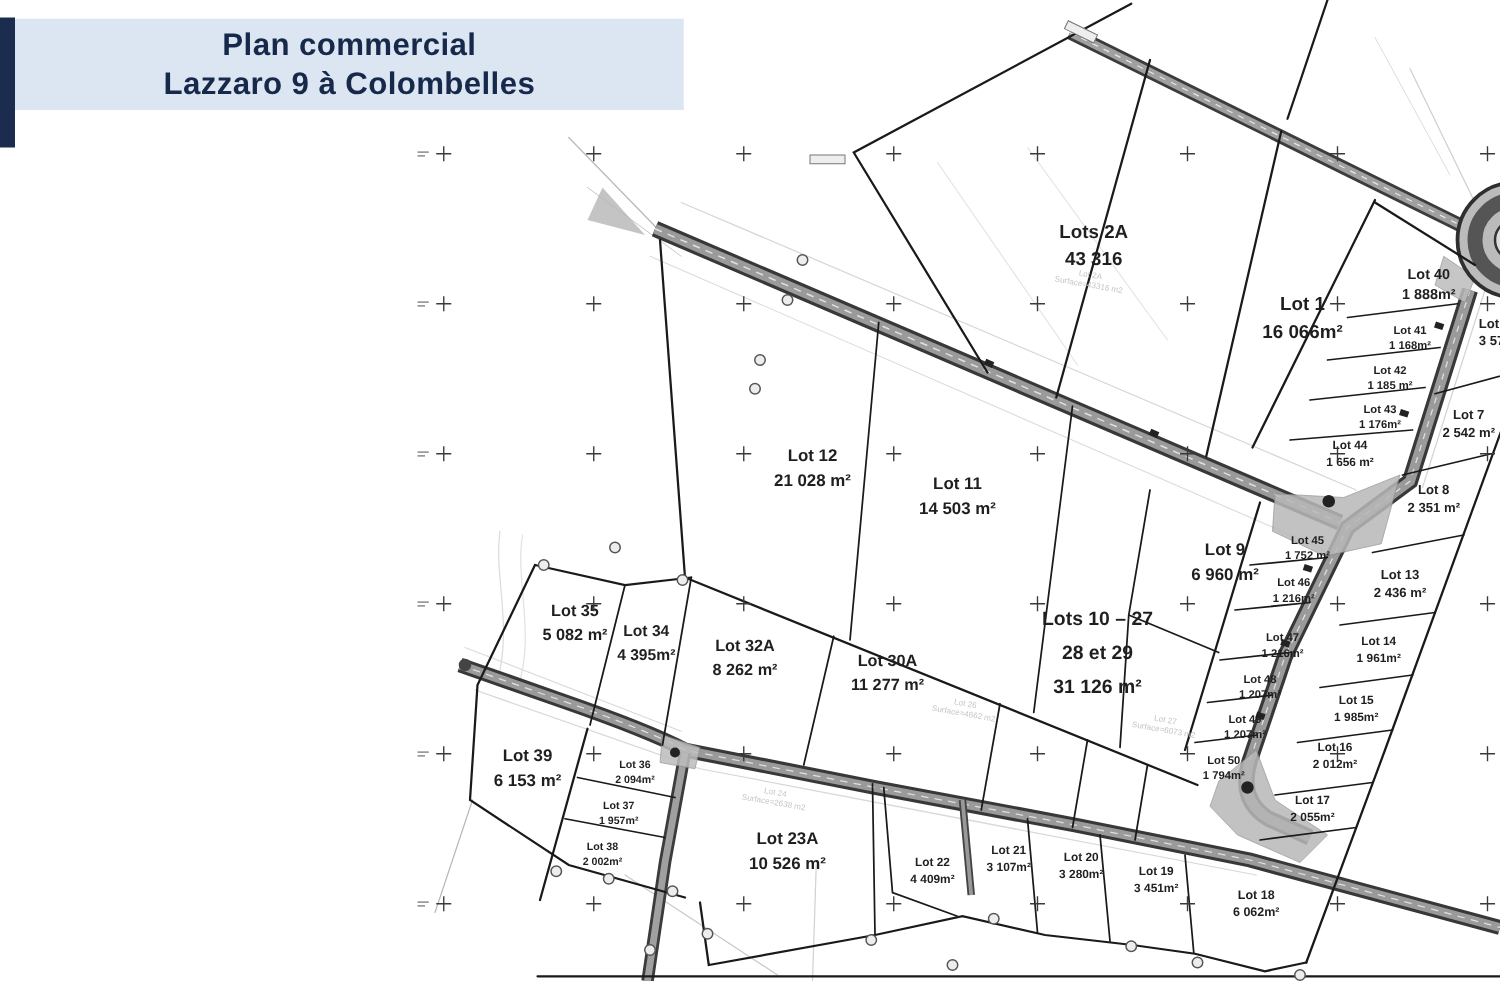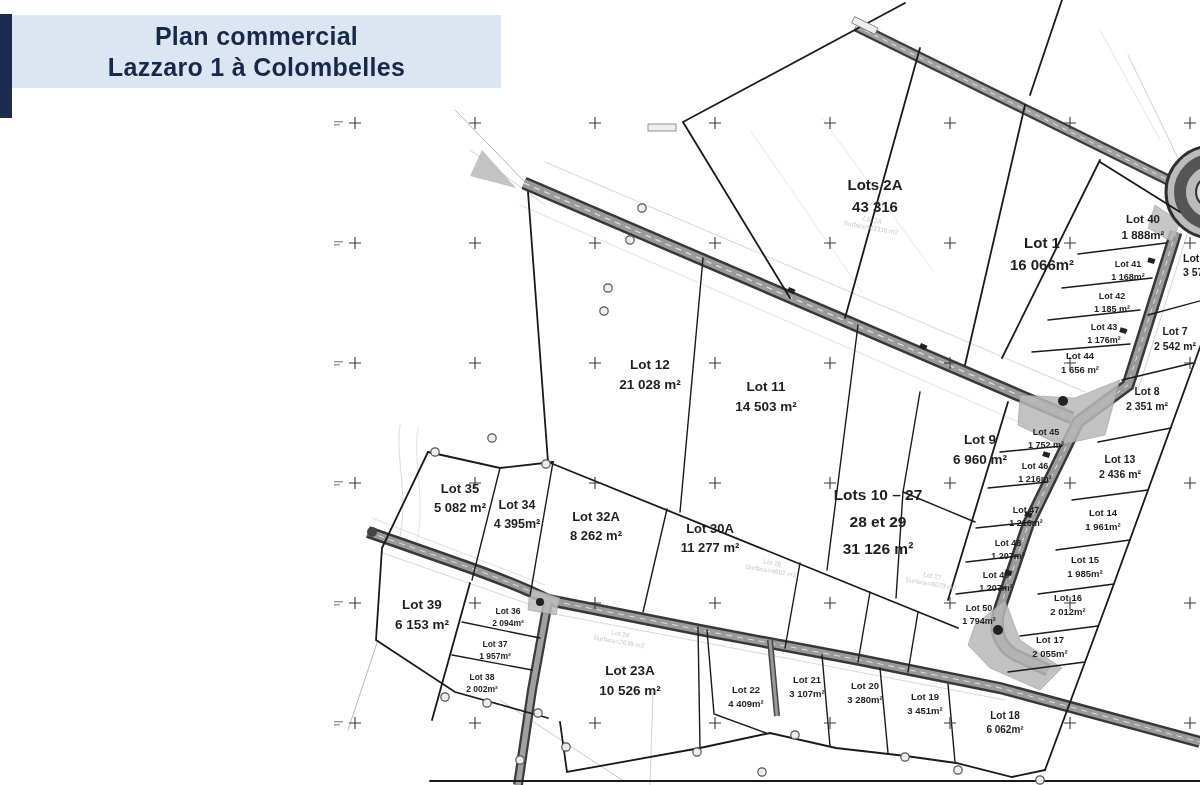--- a/index.html
+++ b/index.html
@@ -1,20 +1,20 @@
 <!DOCTYPE html>
 <html><head>
 <meta charset="utf-8">
 <style>
   html,body{margin:0;padding:0;background:#ffffff;}
   #stage{position:relative;width:1200px;height:785px;background:#ffffff;overflow:hidden;
          font-family:"Liberation Sans",sans-serif;}
   #plan-svg{position:absolute;left:0;top:0;}
   #title-stripe{position:absolute;left:0;top:14px;width:12px;height:104px;}
-  #title-box{position:absolute;left:12px;top:15px;width:489px;height:73px;
+  #title-box{position:absolute;left:12px;top:15px;width:535px;height:73px;
              display:flex;flex-direction:column;align-items:center;justify-content:center;}
   #title-box .t{font-weight:bold;font-size:25px;line-height:31px;letter-spacing:.3px;}
   text{font-family:"Liberation Sans",sans-serif;}
   .lot-label{fill:#1f1f1f;font-weight:bold;}
   .underlay{fill:#c6c6c6;font-weight:normal;}
 </style>
 </head>
 <body>
 
 <div id="stage">
@@ -300,15 +300,15 @@
         <rect x="334" y="601" width="9" height="1.4"></rect>
         <rect x="334" y="604" width="6" height="1.4"></rect>
         <rect x="334" y="721" width="9" height="1.4"></rect>
         <rect x="334" y="724" width="6" height="1.4"></rect>
       </g>
   </svg>
 
   <div id="title-stripe" style="background: rgb(27, 44, 79);"></div>
   <div id="title-box" style="background: rgb(220, 230, 242); color: rgb(23, 41, 74);">
     <div class="t">Plan commercial</div>
-    <div class="t">Lazzaro 1 à Colombelles</div>
+    <div class="t">Lazzaro 9 à Colombelles</div>
   </div>
 </div>
 
 </body></html>

